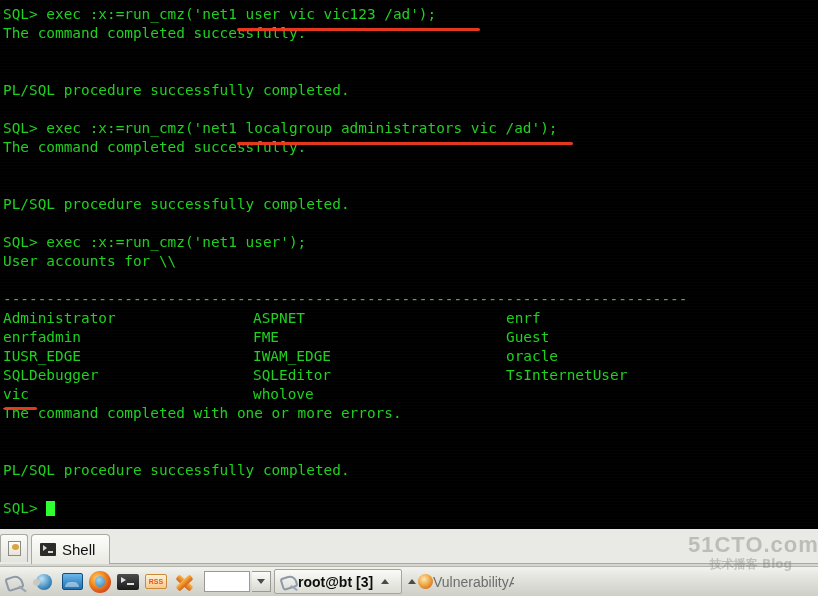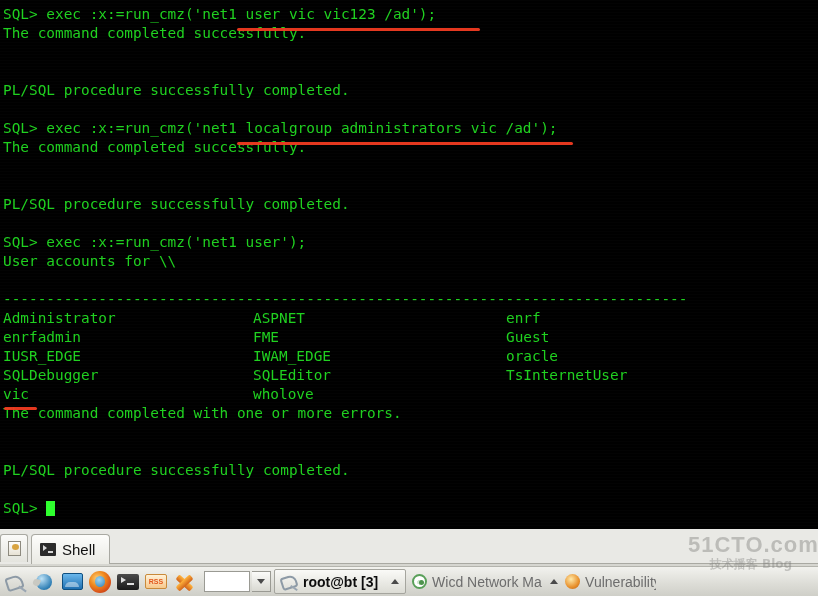--- a/index.html
+++ b/index.html
@@ -297,21 +297,20 @@
     flex: 1;
     height: 26px;
     overflow: hidden;
     margin-left: 3px;
   }
 
   .task {
     height: 25px;
     display: flex;
     align-items: center;
-    gap: 5px;
     padding: 0 6px;
     font-size: 14px;
     color: #0d0d0d;
     overflow: hidden;
     white-space: nowrap;
     flex: none;
   }
   .task.active {
     background: linear-gradient(#fafaf7,#dcdcd5);
     border: 1px solid #a5a59e;
@@ -499,24 +498,20 @@
     </div>
 
     <div class="tasks">
 
       <div class="task active" style="min-width:128px">
         <div class="task-icon ti-term"></div>
         <span>root@bt [3]</span>
         <div class="caret-up" style="margin-left:8px"></div>
       </div>
 
-      <div class="task inactive" style="max-width:138px">
-        <div class="task-icon ti-wicd"></div>
-        <span>Wicd Network Ma</span>
-      </div>
 
 
       <div class="task inactive" style="max-width:112px">
         <div class="caret-up" style="margin-right:2px"></div>
         <div class="task-icon ti-vuln"></div>
         <span>VulnerabilityA</span>
       </div>
 
     </div>
 

